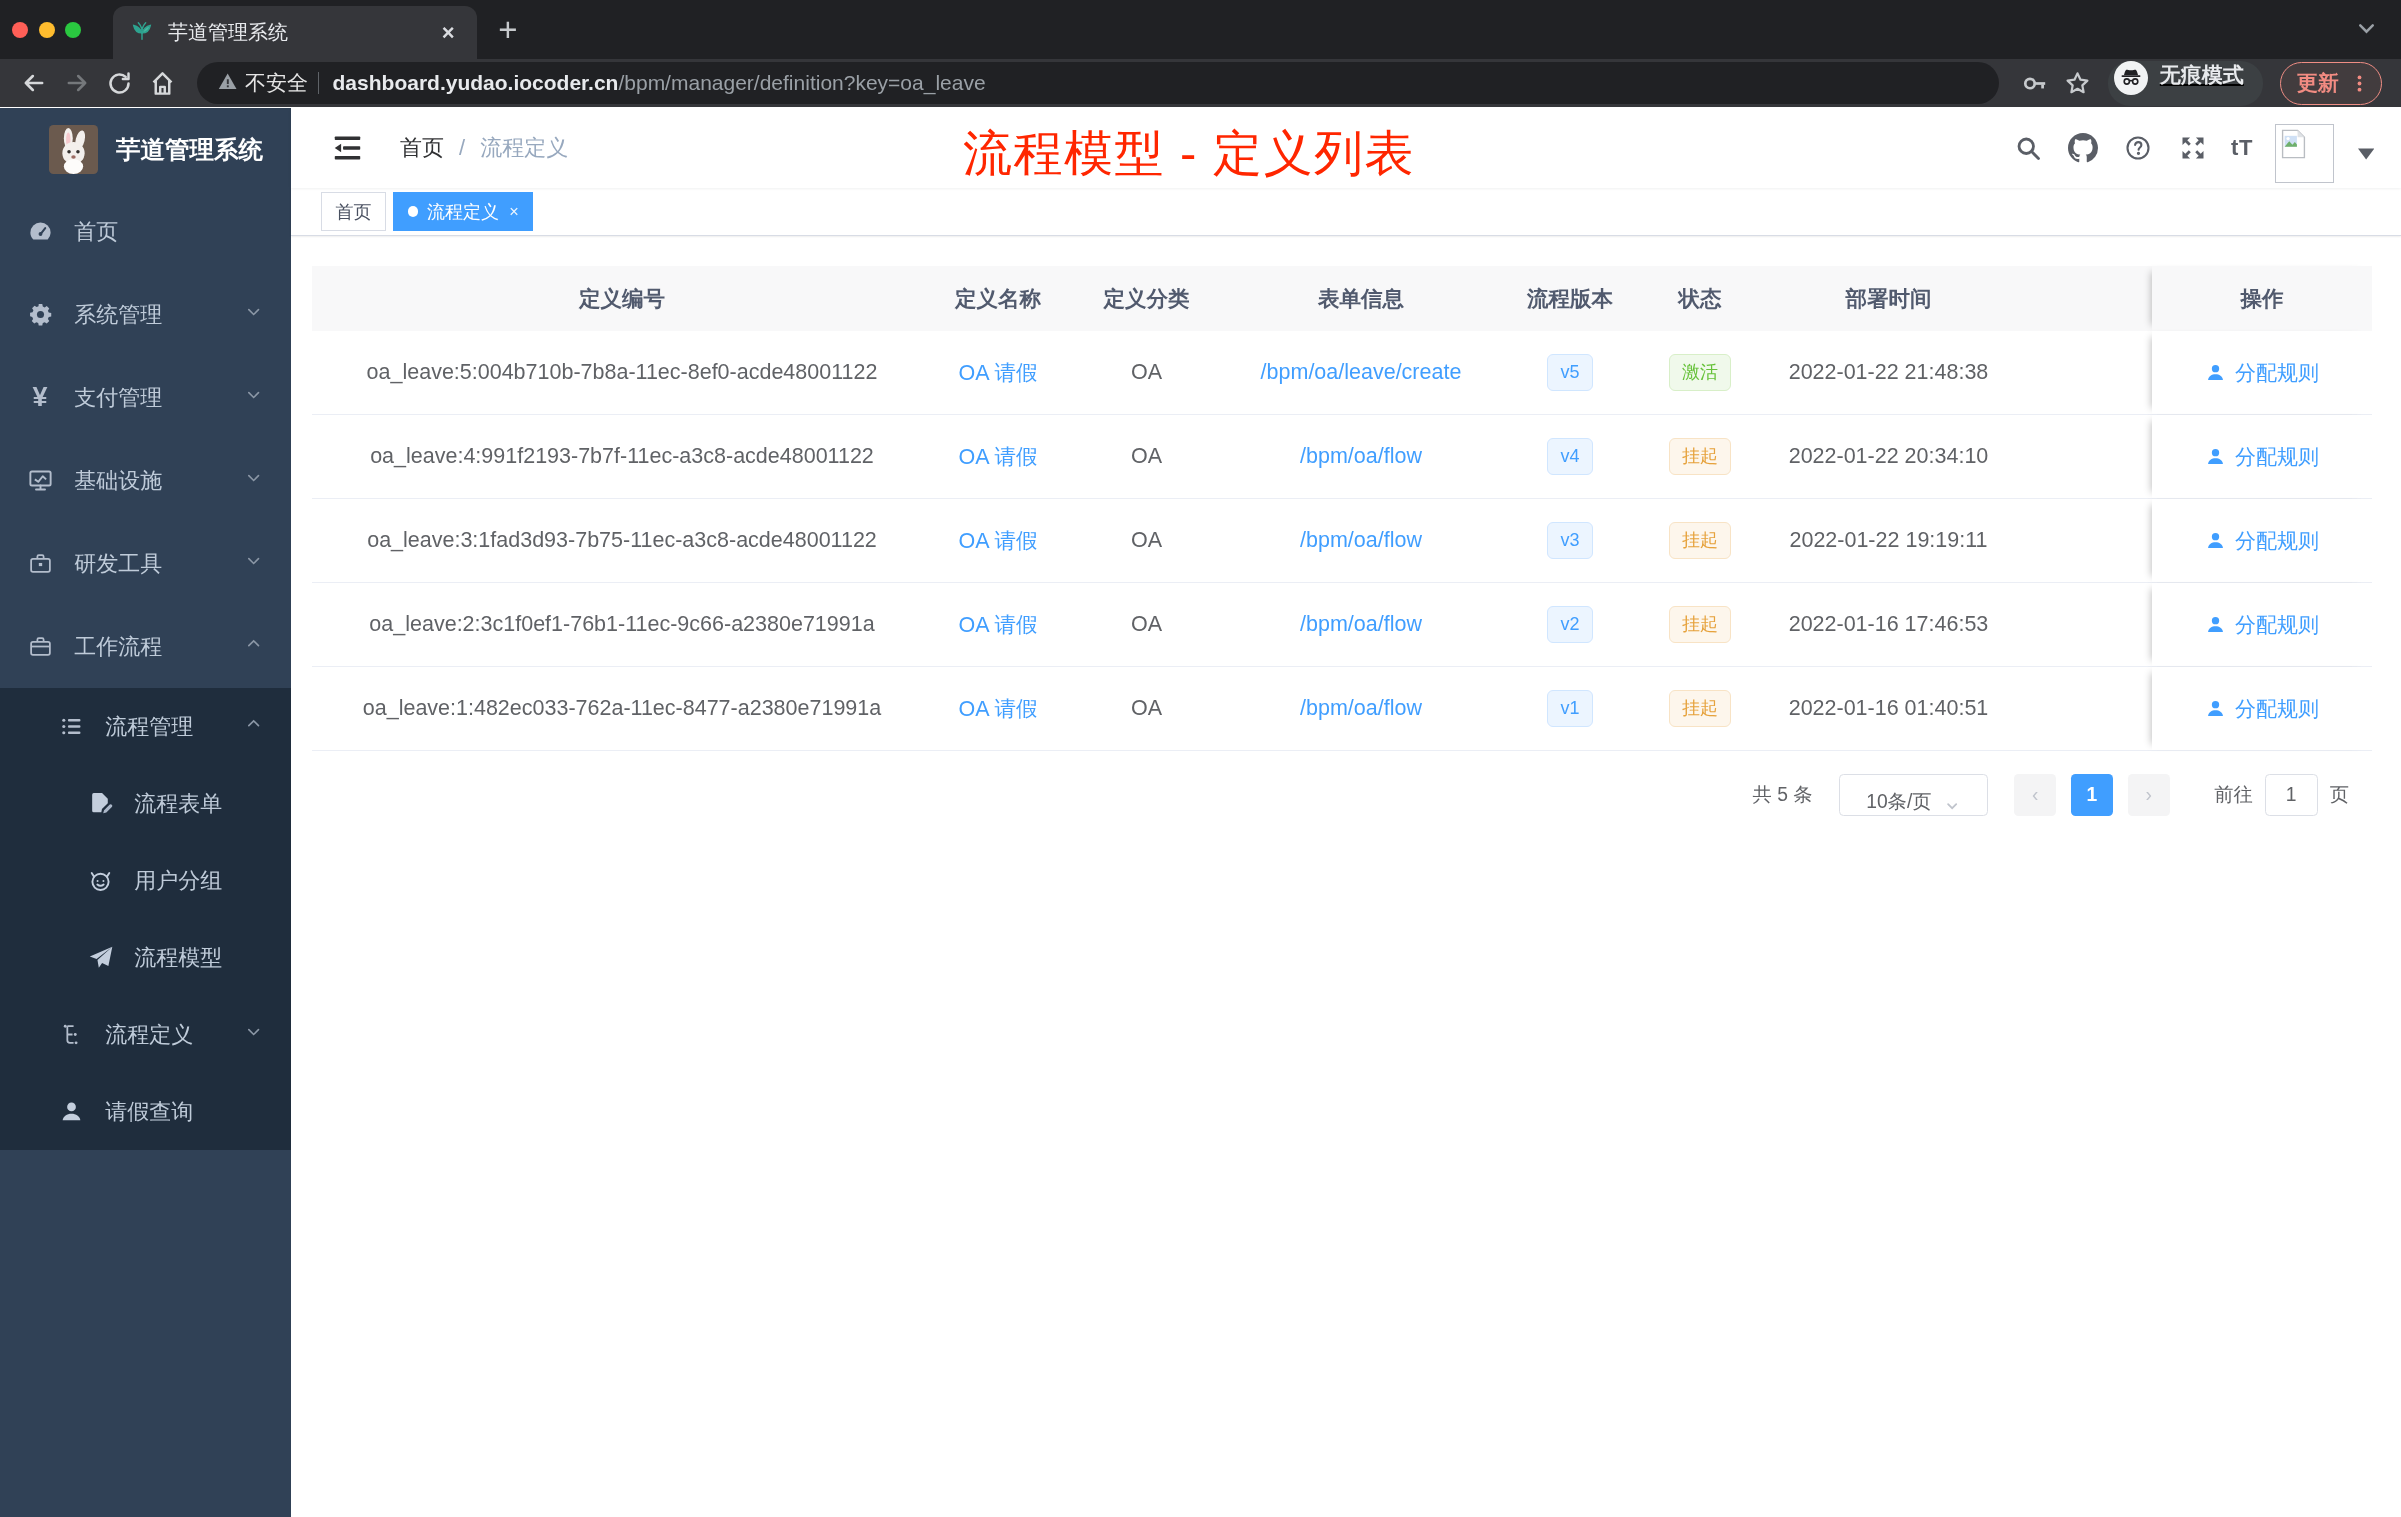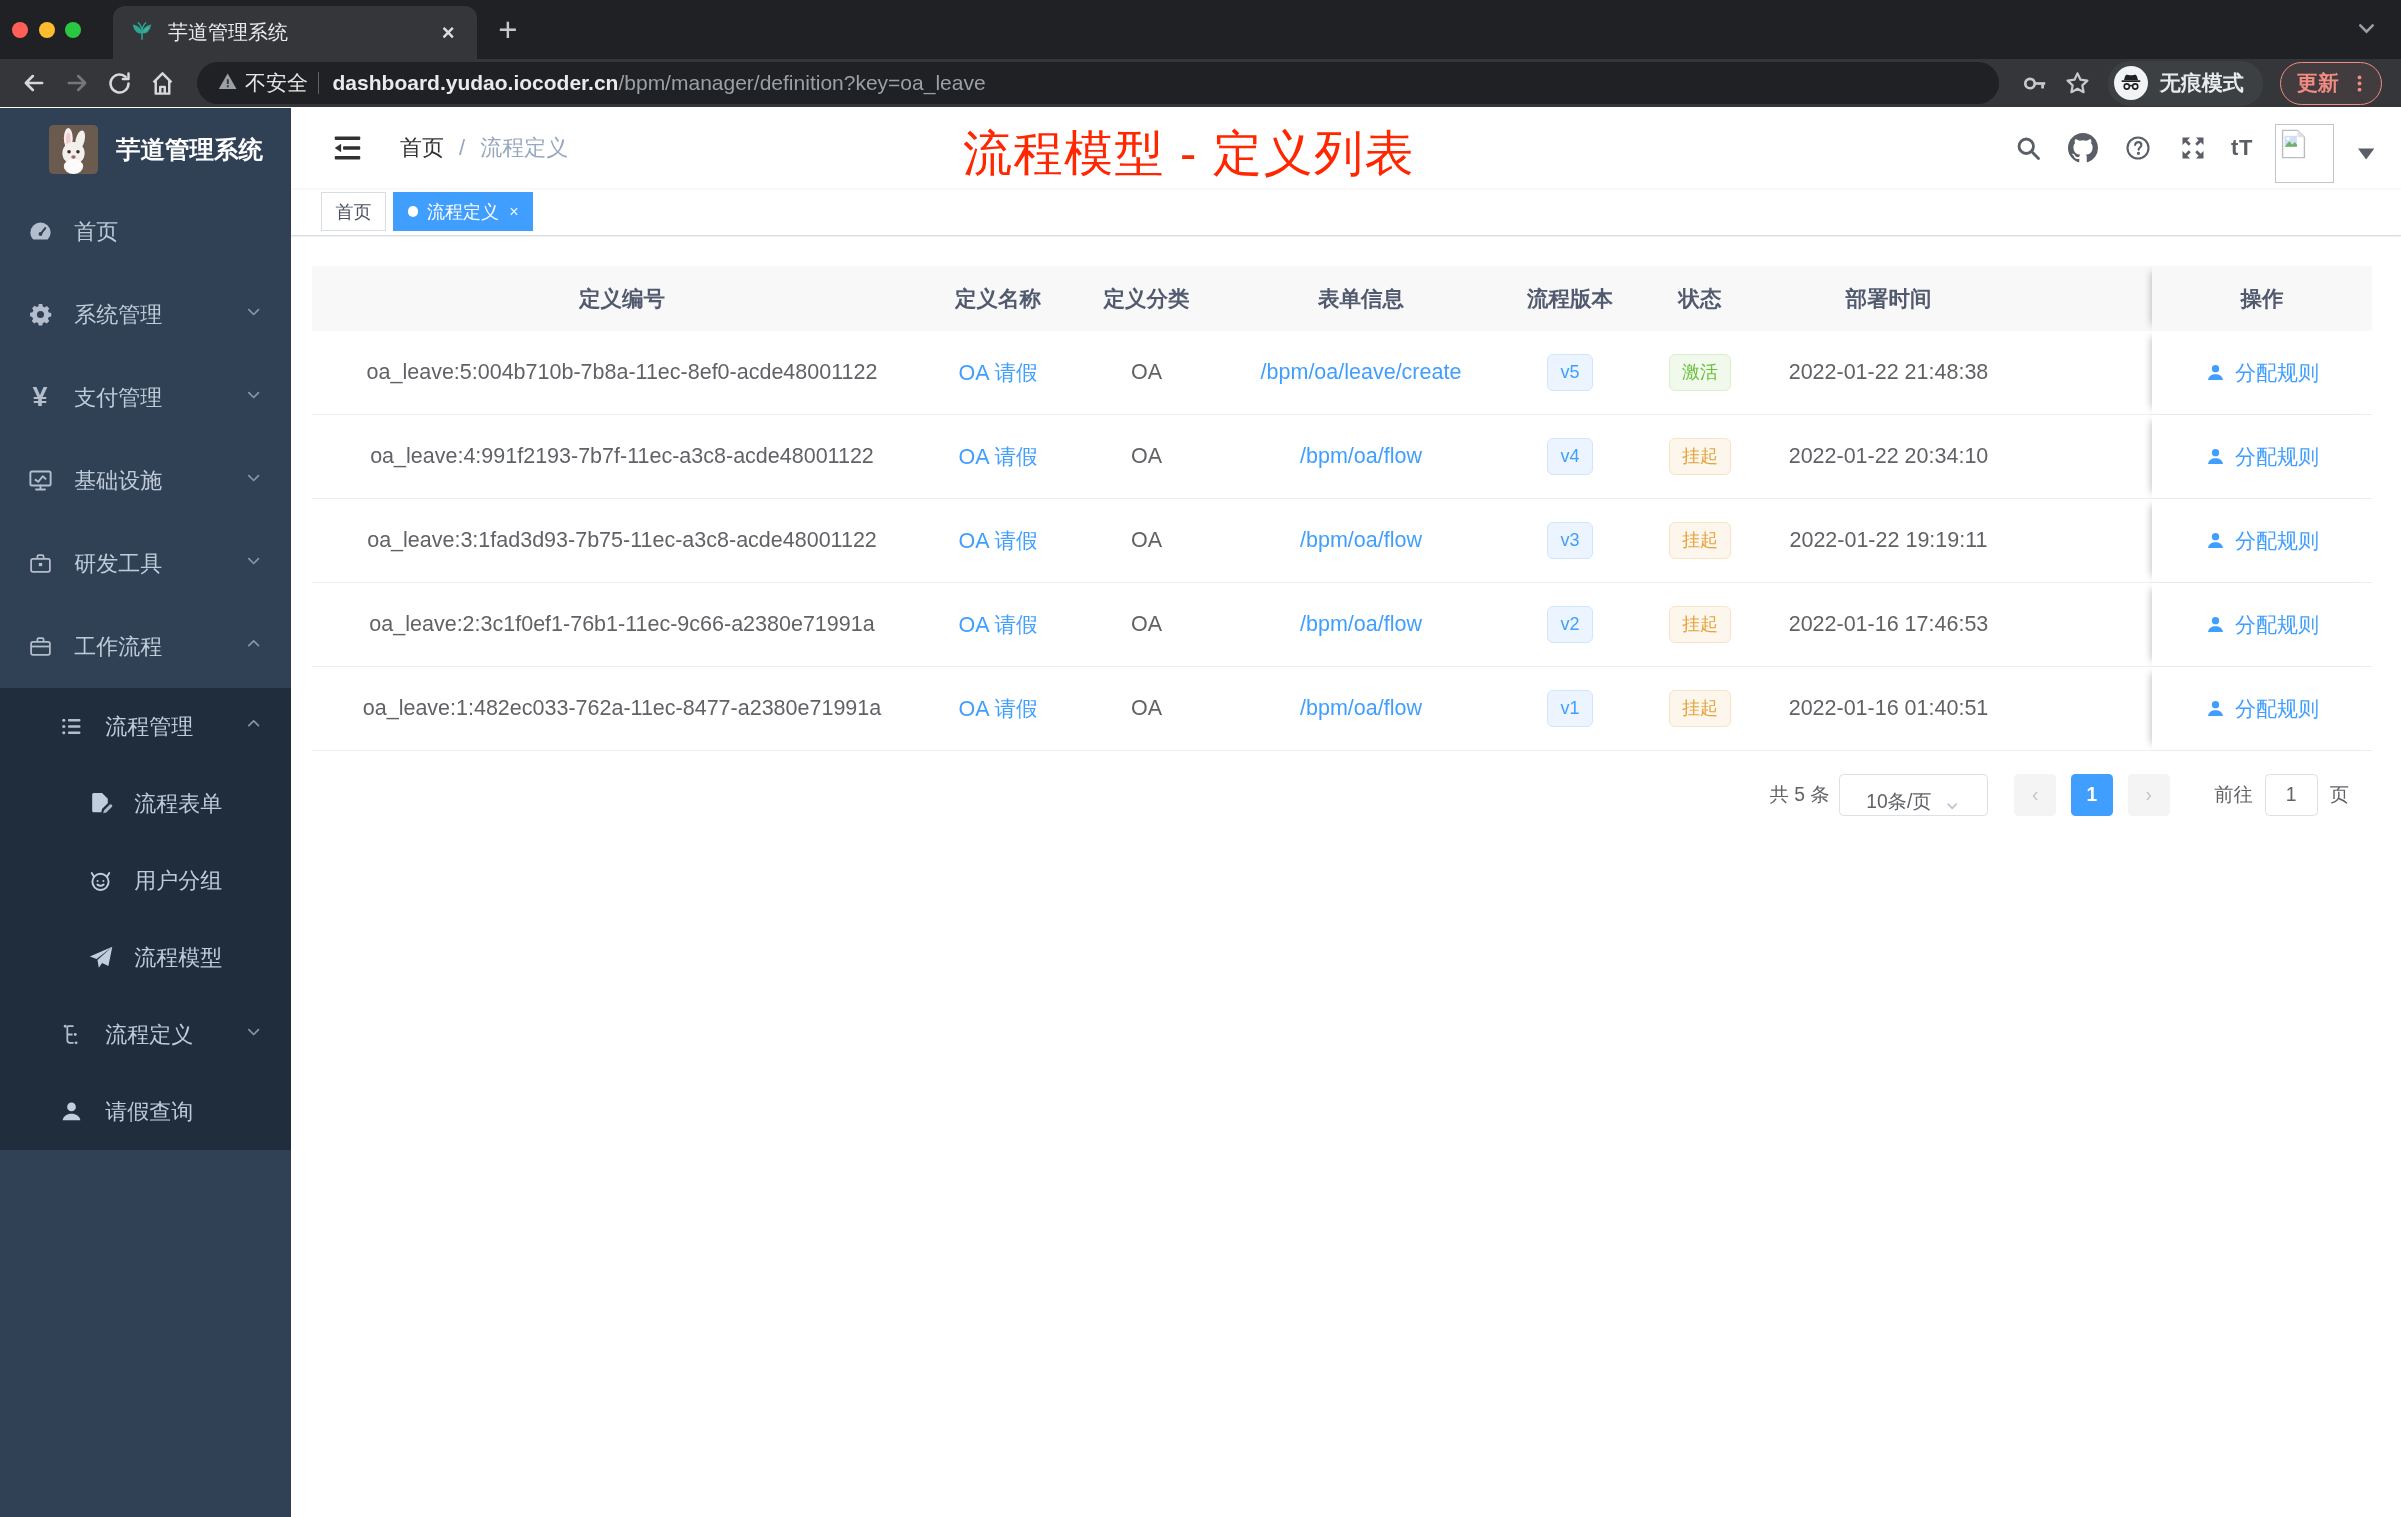--- a/index.html
+++ b/index.html
@@ -22,22 +22,22 @@
 
   .toolbar { position:absolute; left:0; top:59px; width:2401px; height:48px; background:#35363a;
              display:flex; align-items:center; padding:0 12px; }
   .nav-ic { width:34px; height:34px; display:flex; align-items:center; justify-content:center; margin:0 4.5px; }
   .urlpill { flex:1; height:42px; background:#202124; border-radius:21px; margin:0 13.4px;
              display:flex; align-items:center; padding:0 21px; min-width:0; }
   .sec-label { color:#e5e5e5; font-size:21px; margin:0 10.4px 0 7.4px; }
   .url-sep { width:0.7px; height:22px; background:#5f6368; margin-right:13.4px; }
   .url-host { color:#e8eaed; font-size:21px; font-weight:bold; }
   .url-path { color:#9aa0a6; font-size:21px; }
-  .chip-incog { height:45px; background:#3c4043; border-radius:22px; display:flex; align-items:center;
-                padding:0 19.3px 0 6px; margin:0 9px; }
+  .chip-incog { height:45px; background:#3c4043; border-radius:22px; display:flex; 
+                padding:0 19.3px 0 6px; margin:0 9px;text-decoration:underline; }
   .incog-circ { width:34px; height:34px; border-radius:50%; background:#f1f3f4; display:flex;
                 align-items:center; justify-content:center; margin-right:12px; }
   .chip-incog span { color:#e8eaed; font-size:21px; font-weight:bold; }
   .chip-update { height:43px; border:1.5px solid #ef8d84; background:rgba(239,141,132,.07); border-radius:22px;
                  display:flex; align-items:center; padding:0 10.4px 0 16.3px; margin:0 7.4px; }
   .chip-update span { color:#f28b82; font-size:21px; font-weight:bold; margin-right:10.4px; }
 
   
   .app { position:absolute; left:0; top:108px; width:2401px; height:1410px; background:#fff; }
 
@@ -97,21 +97,21 @@
   .badge { display:inline-block; height:37px; line-height:34px; padding:0 12px; border-radius:6px;
            font-size:18px; border:0.7px solid transparent; }
   .badge.ver { background:#ecf5ff; border-color:#d0e6ff; color:#409eff; }
   .badge.success { background:#f0f9eb; border-color:#d8efc8; color:#67c23a; }
   .badge.warning { background:#fdf6ec; border-color:#f8e3c5; color:#e6a23c; }
   .act-link { color:#409eff; display:inline-flex; align-items:center; gap:9px; font-size:21px; }
 
   
   .pagination { display:flex; align-items:center; justify-content:flex-end; margin:22px 52px 0 0;
                 font-size:19.3px; color:#606266; height:43px; }
-  .pg-total { margin-right:9px; }
+  .pg-total { margin-right:26px; }
   .pg-select { width:149px; height:42px; border:0.7px solid #dcdfe6; border-radius:4.5px; display:flex;
                align-items:flex-end; justify-content:center; gap:12px; color:#606266; margin-right:19.3px; }
   .pg-btn { width:42px; height:42px; border-radius:4.5px; background:#f4f4f5; color:#c0c4cc; display:flex;
             align-items:center; justify-content:center; margin:0 7.4px; border:none; font-size:19.3px; }
   .pg-page { width:42px; height:42px; border-radius:4.5px; background:#409eff; color:#fff; font-weight:bold;
              display:flex; align-items:center; justify-content:center; margin:0 7.4px; }
   .pg-goto { margin-left:37px; margin-right:12px; }
   .pg-input { width:53px; height:42px; border:0.7px solid #dcdfe6; border-radius:4.5px; text-align:center;
               font-size:19.3px; color:#606266; margin-right:12px; font-family:inherit; }
 </style>

